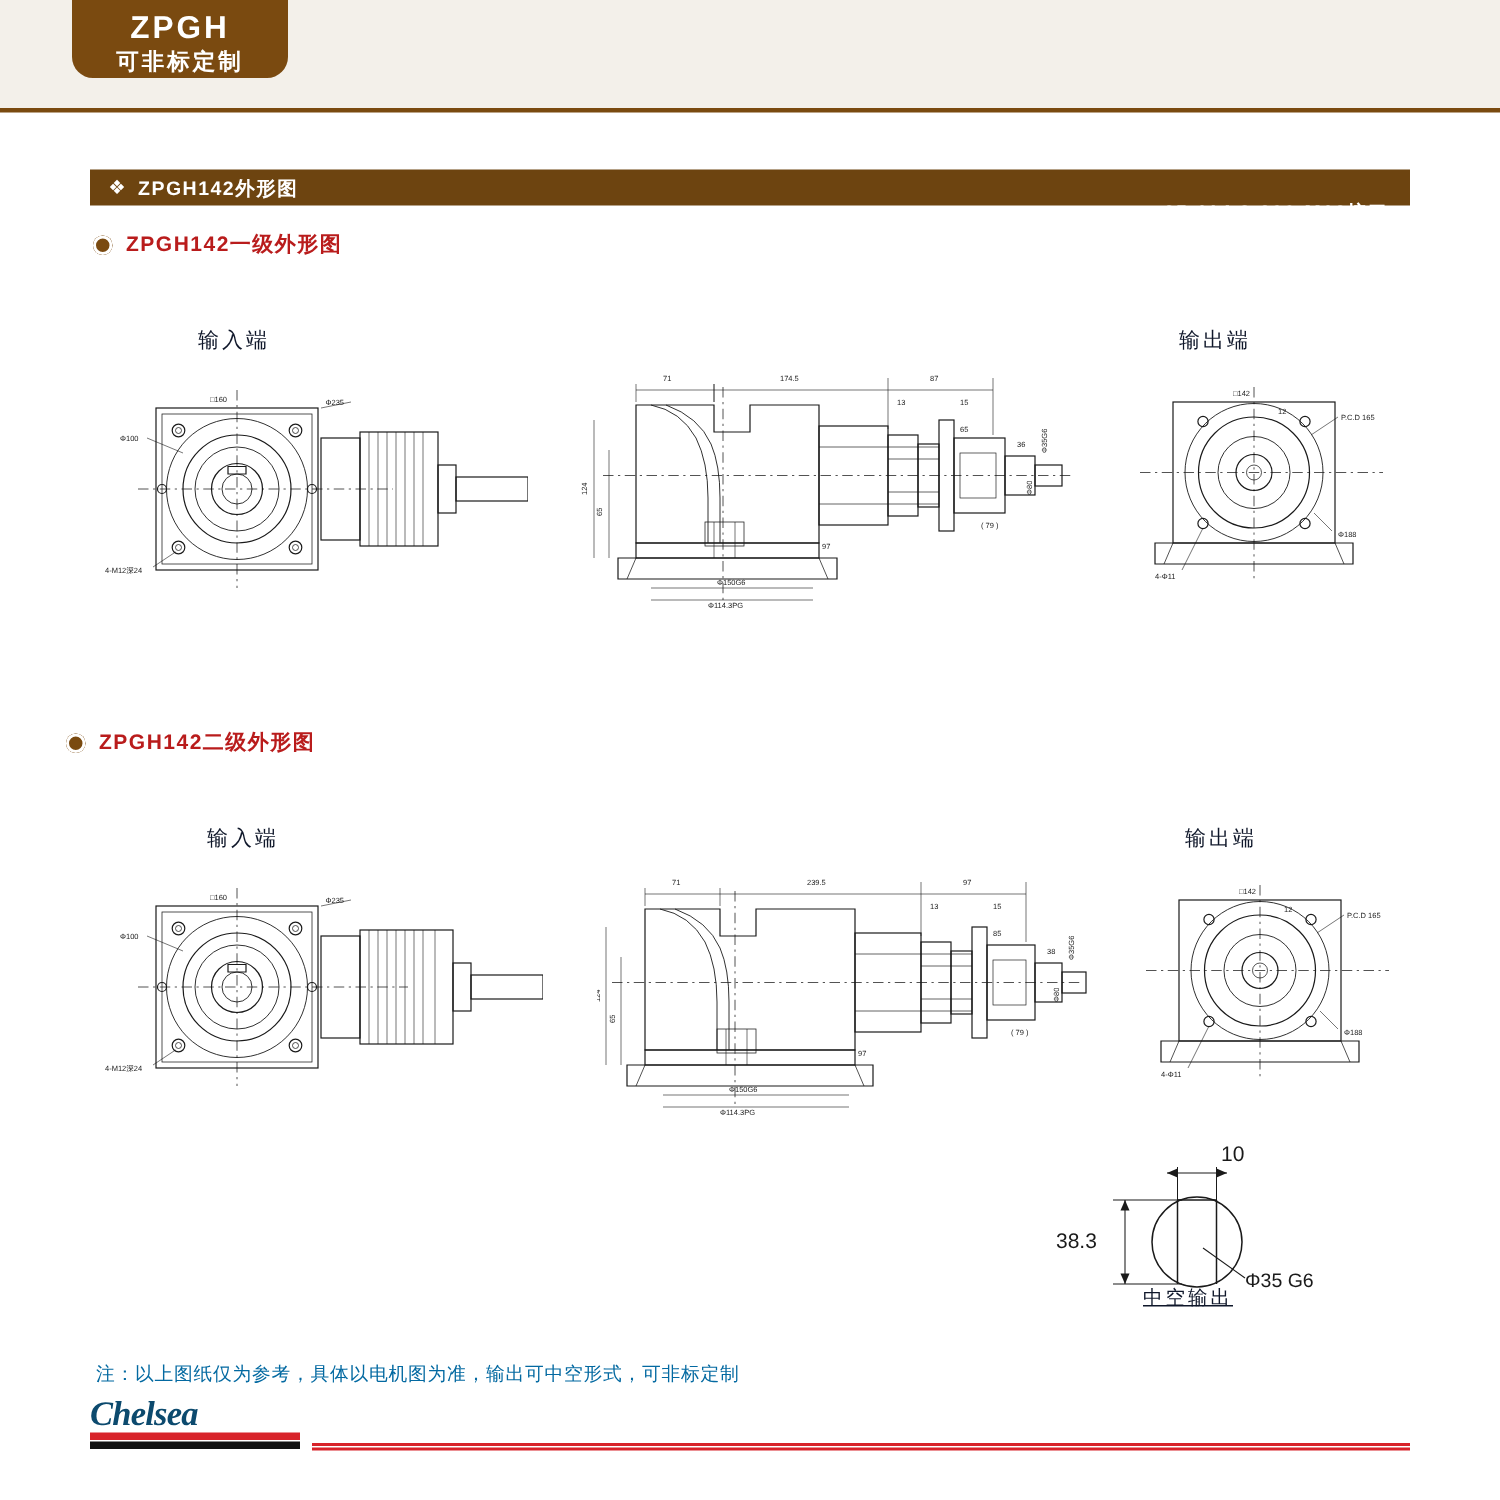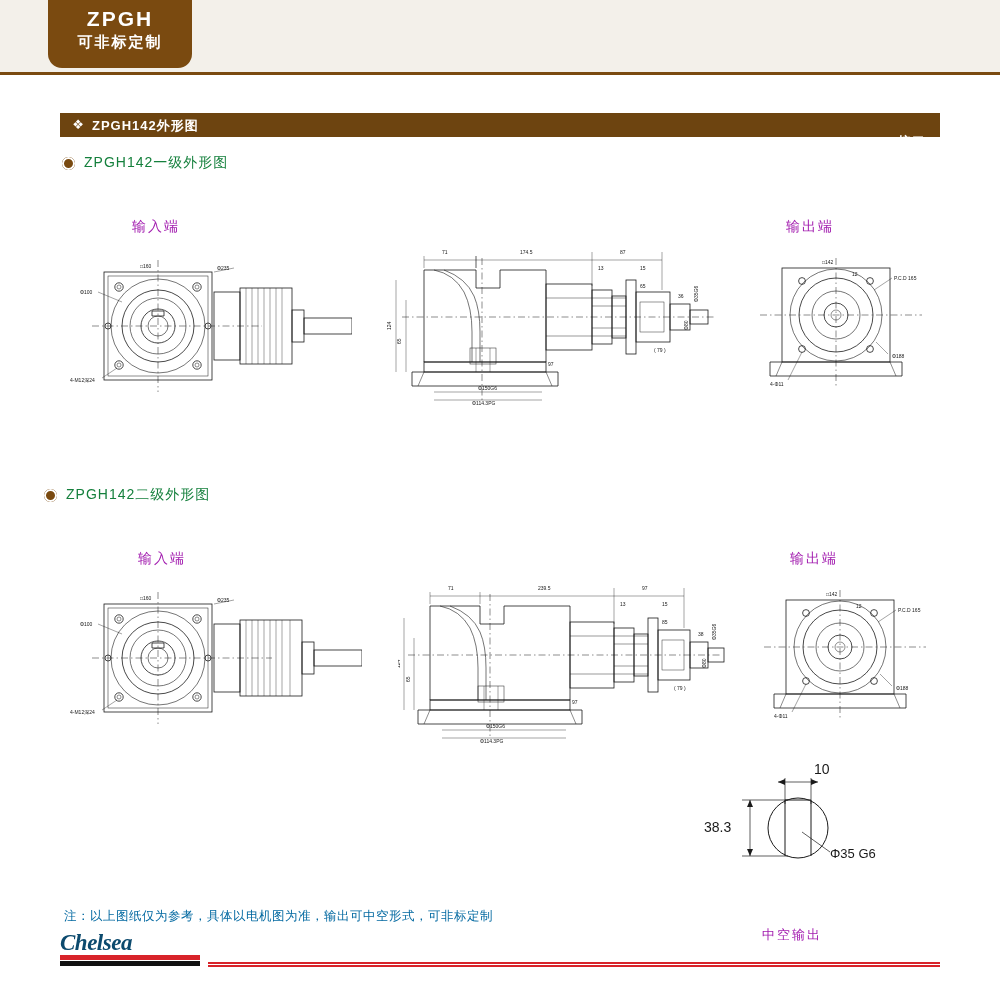--- a/index.html
+++ b/index.html
@@ -16,21 +16,21 @@
   
   .top-band {
     position:absolute; left:0; top:0; width:1000px; height:72px;
     background:#f3f0ea;
   }
   .top-band-line {
     position:absolute; left:0; top:72px; width:1000px; height:3px;
     background:#7a4a10;
   }
   .series-tab {
-    position:absolute; left:48px; top:0; width:144px; height:68px;
+    position:absolute; left:48px; top:0; width:144px; height:52px;
     background:#7a4a10;
     border-radius:0 0 14px 14px;
     color:#ffffff;
     text-align:center;
     padding-top:8px;
   }
   .series-tab .t1 {
     font-size:21px; font-weight:bold; letter-spacing:2px; line-height:22px;
   }
   .series-tab .t2 {
@@ -58,26 +58,26 @@
 
   
   .sec-head { position:absolute; height:20px; }
   .sec-head .bullet {
     position:absolute; left:0; top:3px; width:13px; height:13px;
     border-radius:50%; background:#7a4a10;
     box-shadow: inset 0 0 0 2px #ffffff, inset 0 0 0 4px #7a4a10;
   }
   .sec-head .txt {
     position:absolute; left:22px; top:0;
-    font-size:14px; font-weight:normal; color:#15803d; letter-spacing:1px;
+    font-size:14px; font-weight:bold; color:#b91c1c; letter-spacing:1px;
   }
 
   
   .view-label {
-    position:absolute; font-size:14px; color:#a21caf; letter-spacing:2px;
+    position:absolute; font-size:14px; color:#0f172a; letter-spacing:2px;
     font-family:"DejaVu Serif", serif;
   }
 
   
   .dwg { position:absolute; }
   .dwg svg { display:block; }
 
   
   .note {
     position:absolute; left:64px; top:908px;
@@ -488,21 +488,21 @@
     <line x1="52" y1="96" x2="98" y2="96"></line>
     <line x1="112" y1="72" x2="140" y2="92"></line>
   </g>
   <g fill="#1a1a1a">
     <text x="124" y="14" font-size="14">10</text>
     <text x="14" y="72" font-size="14">38.3</text>
     <text x="140" y="98" font-size="13">Φ35  G6</text>
   </g>
 </svg>
 </div>
-<div class="view-label" style="left:762px; top:926px; font-size:13px;">中空输出</div>
+<div class="view-label" style="left:762px; top:856px; font-size:13px;text-decoration:underline;">中空输出</div>
 
 <div class="note">注：以上图纸仅为参考，具体以电机图为准，输出可中空形式，可非标定制</div>
 
 <div class="footer-logo">
   <div class="word">Chelsea</div>
   <div class="bar-red"></div>
   <div class="bar-black"></div>
 </div>
 <div class="footer-rule">
   <div class="r1"></div>

